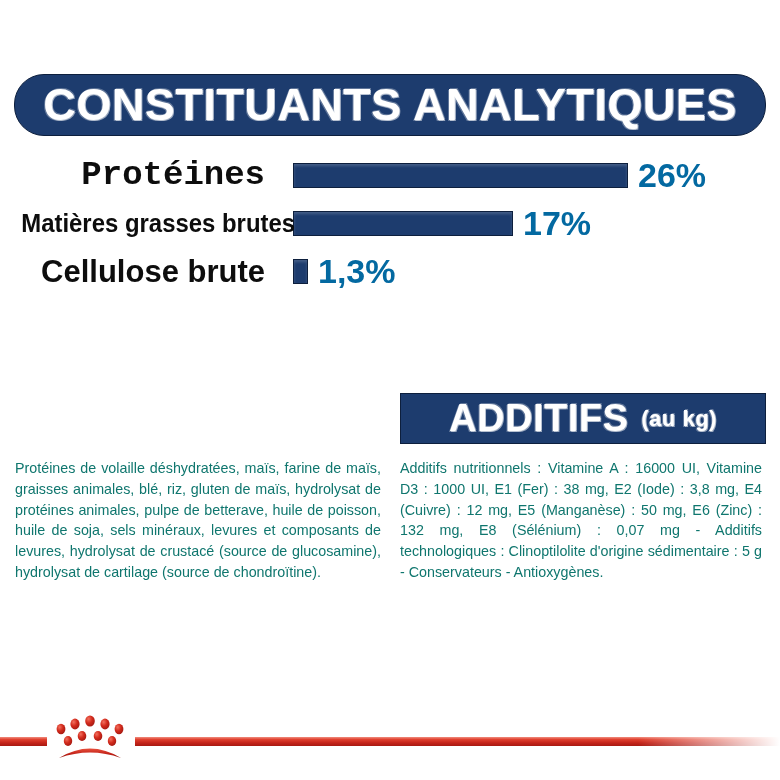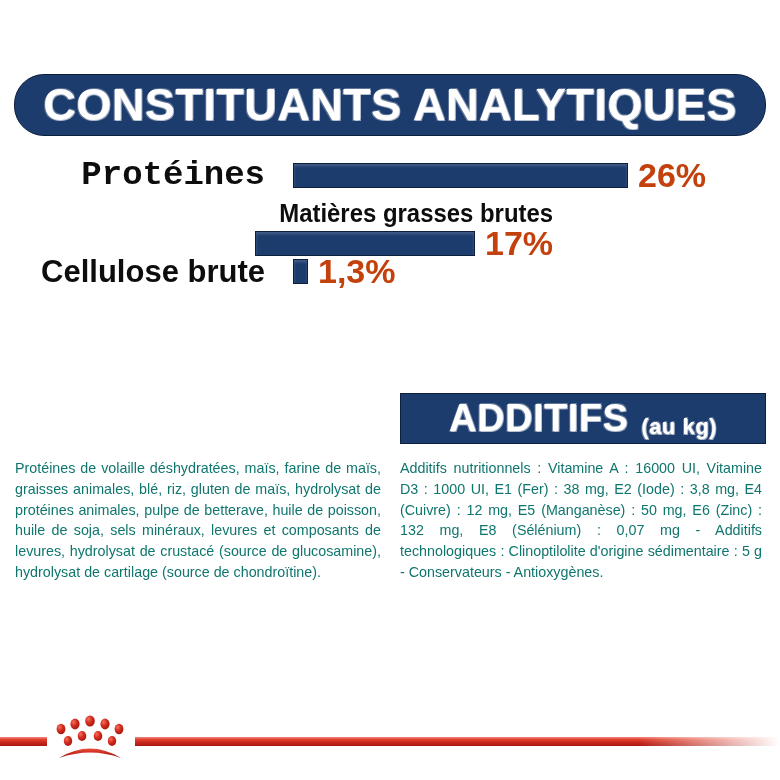--- a/index.html
+++ b/index.html
@@ -47,21 +47,21 @@
 
   #analytics-header { left: 14px; top: 74px; width: 752px; height: 62px; border-radius: 30px; }
   #analytics-header .hdr-text { font-size: 45px; }
 
   #composition-header { left: 14px; top: 393px; width: 369px; height: 51px; }
   #composition-header .hdr-text { font-size: 38px; }
 
   #additifs-header { left: 400px; top: 393px; width: 366px; height: 51px; }
   #additifs-header .inner {
     display: flex;
-    align-items: flex-end;
+    align-items: center;
     gap: 13px;
     white-space: nowrap;
   }
   #additifs-header .big { font-size: 38px; }
   #additifs-header .small { font-size: 22px; }
 
   
   #analytics-chart {
     position: absolute;
     left: 0;
@@ -92,33 +92,33 @@
     align-items: center;
   }
   .chart-bar {
     background: #1d3c6e;
     border: 1px solid #0d1f3d;
     box-sizing: border-box;
     box-shadow: inset 0 2px 3px rgba(255,255,255,0.18);
   }
   .chart-value {
     margin-left: 10px;
-    color: #c2410c;
+    color: #0369a1;
     font-family: "Liberation Sans", sans-serif;
     font-weight: bold;
     white-space: nowrap;
     line-height: 1;
   }
 
   #row-proteines { top: 2px; height: 46px; }
   #row-proteines .chart-label { font-size: 34px; font-family: Liberation Mono, monospace; }
   #row-proteines .chart-bar  { width: 335px; height: 25px; }
   #row-proteines .chart-value{ font-size: 34px; }
 
-  #row-matieres { top: 50px; height: 46px; flex-direction: column; }
+  #row-matieres { top: 50px; height: 46px; }
   #row-matieres .chart-label { font-size: 26px; transform: scaleX(0.92); transform-origin: right center; }
   #row-matieres .chart-bar   { width: 220px; height: 25px; }
   #row-matieres .chart-value { font-size: 34px; }
 
   #row-cellulose { top: 98px; height: 46px; }
   #row-cellulose .chart-label { font-size: 31px; }
   #row-cellulose .chart-bar   { width: 15px; height: 25px; }
   #row-cellulose .chart-value { font-size: 34px; }
 
   

